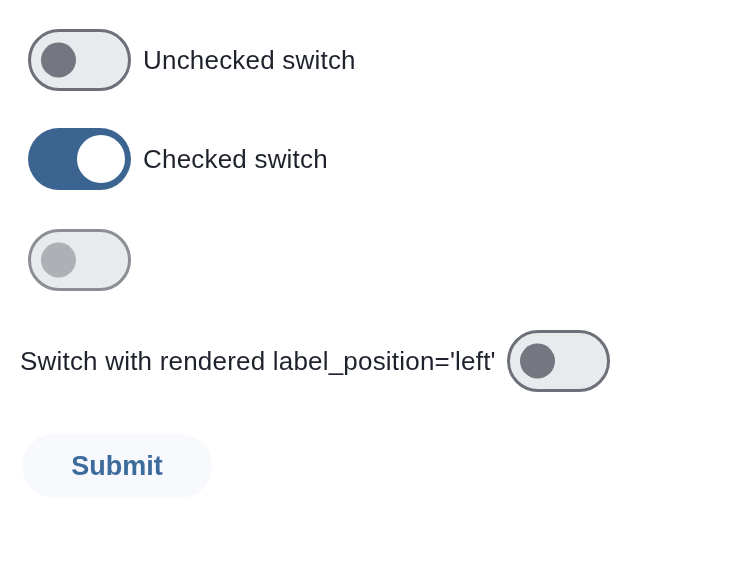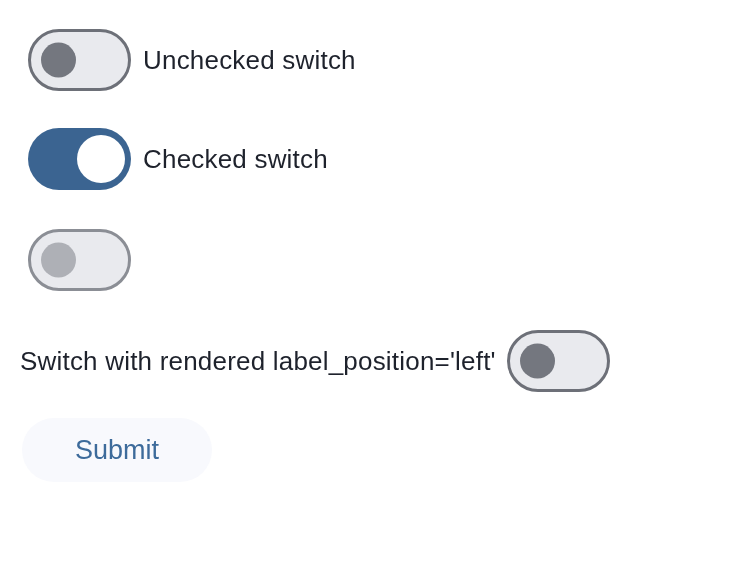--- a/index.html
+++ b/index.html
@@ -83,29 +83,29 @@
     transform:translateY(-50%);
   }
   .switch-label{
     font-size:26px;
     letter-spacing:0.2px;
     color:var(--label-text);
     white-space:nowrap;
   }
   .submit-button{
     position:absolute;
-    left:22px;top:418px;
+    left:22px;top:434px;
     width:190px;height:64px;
     border-radius:32px;
     background:var(--button-bg);
     color:var(--button-text);
     border:none;
     font-family:"Liberation Sans", sans-serif;
     font-size:27px;
-    font-weight:400;
+    font-weight:700;
     display:flex;
     align-items:center;
     justify-content:center;
     cursor:pointer;
   }
 </style>
 </head>
 <body>
 
 <div class="canvas">

